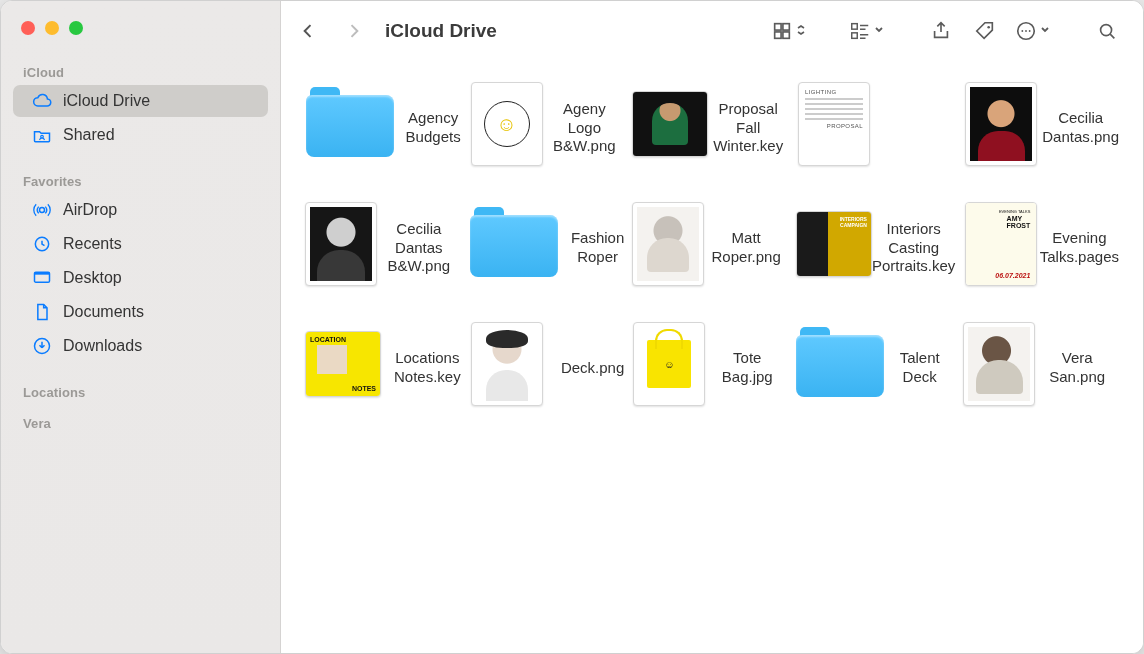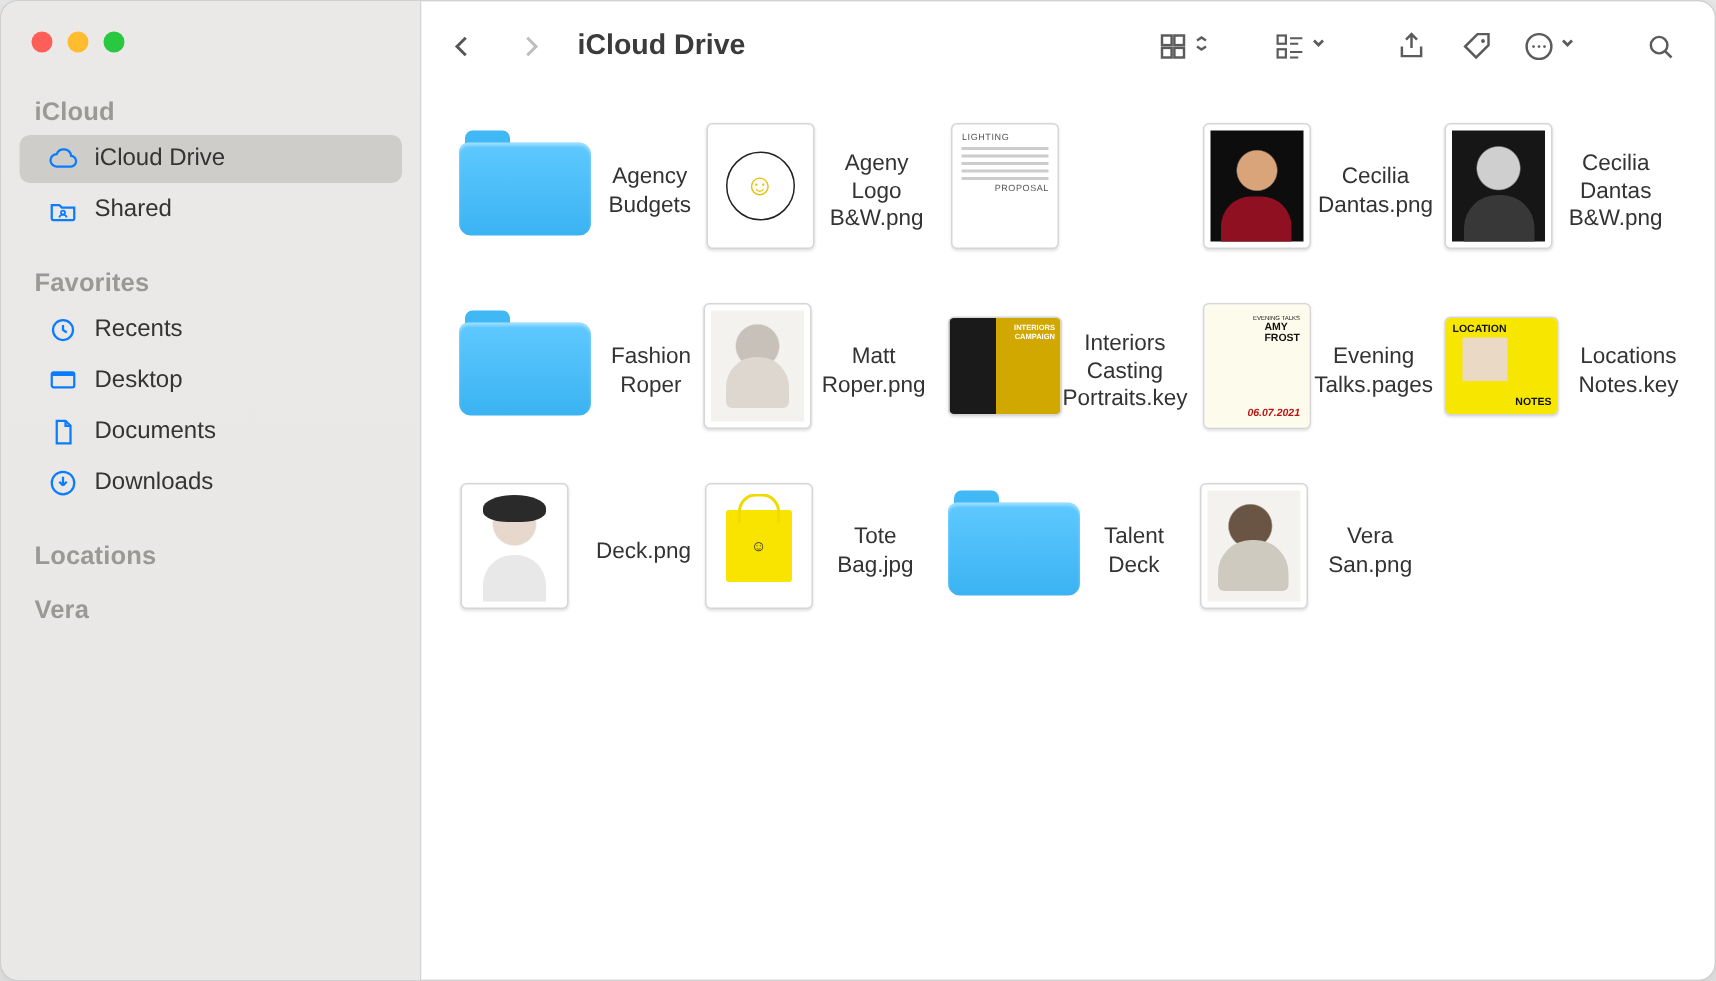--- a/index.html
+++ b/index.html
@@ -36,21 +36,21 @@
   }
   .traffic span {
     width: 14px; height: 14px; border-radius: 50%;
     display: inline-block;
   }
   .t-red { background:#ff5f57; }
   .t-yellow { background:#febc2e; }
   .t-green { background:#28c840; }
 
   .section-label {
-    font-size: 17px;
+    font-size: 13px;
     font-weight: 600;
     color: #9b9996;
     padding: 6px 22px 4px 22px;
     letter-spacing: .1px;
   }
   .side-item {
     display: flex;
     align-items: center;
     gap: 10px;
     padding: 5px 14px 5px 18px;
@@ -366,20 +366,29 @@
             <circle cx="12" cy="14" r="1.6" stroke-width="1.4"></circle>
             <path d="M9 18c.4-1.6 1.7-2.4 3-2.4s2.6.8 3 2.4" stroke-width="1.4"></path>
           </svg>
       </span>
       <span>Shared</span>
     </div>
 
     <div class="side-gap"></div>
     <div class="section-label">Favorites</div>
 
+    <div class="side-item">
+      <span class="ic">
+        <svg viewBox="0 0 24 24">
+            <circle cx="12" cy="12" r="3" stroke-width="1.8"></circle>
+            <path d="M5 19a10 10 0 0 1 0-14M19 5a10 10 0 0 1 0 14M8 16a6 6 0 0 1 0-8M16 8a6 6 0 0 1 0 8" stroke-width="1.6"></path>
+          </svg>
+      </span>
+      <span>AirDrop</span>
+    </div>
 
     <div class="side-item">
       <span class="ic">
         <svg viewBox="0 0 24 24">
             <circle cx="12" cy="12" r="8" stroke-width="1.8"></circle>
             <path d="M12 8v4l3 2" stroke-width="1.8"></path>
           </svg>
       </span>
       <span>Recents</span>
     </div>
@@ -509,20 +518,33 @@
                 <div class="doc-inner">
                   <div class="art-logo"></div>
                 </div>
               </div>
             </div>
             <div class="label">Ageny Logo
 B&amp;W.png</div>
           </div>
           <div class="item">
             <div class="thumb file">
+              <div class="doc-frame land">
+                <div class="doc-inner">
+                  <div class="art-proposal">
+                    <div class="p"></div>
+                  </div>
+                </div>
+              </div>
+            </div>
+            <div class="label">Proposal Fall
+Winter.key</div>
+          </div>
+          <div class="item">
+            <div class="thumb file">
               <div class="doc-frame">
                 <div class="doc-inner">
                   <div class="art-lighting">
                     <span class="t">LIGHTING</span>
                     <div class="hline"></div>
                     <div class="hline"></div>
                     <div class="hline"></div>
                     <div class="hline"></div>
                     <div class="hline"></div>
                     <span class="t" style="align-self:flex-end">PROPOSAL</span>

